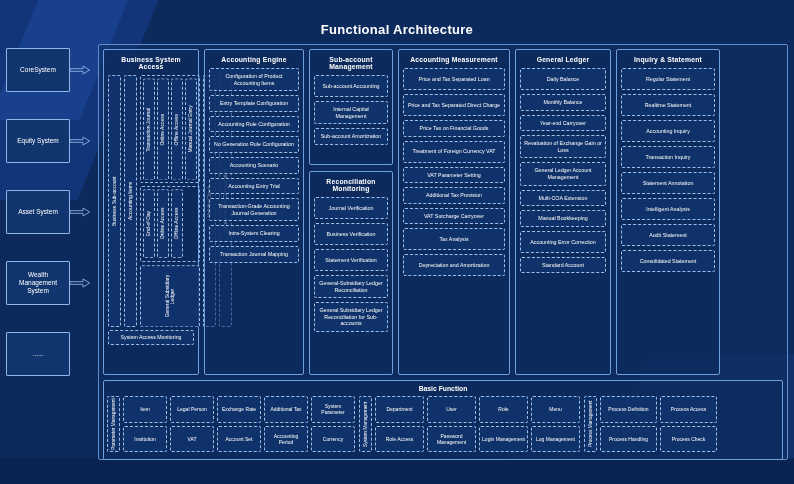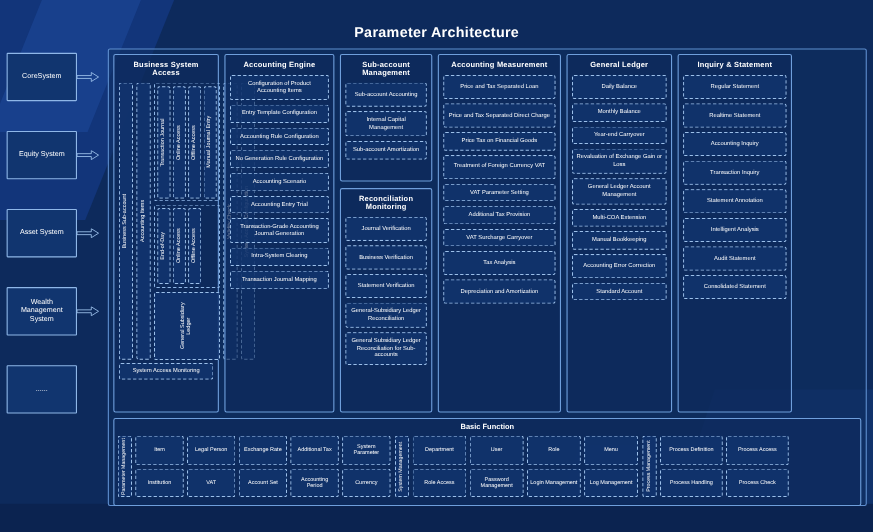--- a/index.html
+++ b/index.html
@@ -128,21 +128,21 @@
 <body>
 
 <div class="bg-deco">
   <div class="d1"></div>
     <div class="d2"></div>
     <div class="d3"></div>
     <div class="d4"></div>
     <div class="d5"></div>
 </div>
 
-<div class="title">Parameter Architecture</div>
+<div class="title">Functional Architecture</div>
 
 <div class="left-col">
   <div class="sys-box">
     <span>CoreSystem</span>
     <svg class="arrow" viewBox="0 0 20 9">
       <path d="M0 3.2 H13 V0.4 L19.6 4.5 L13 8.6 V5.8 H0 Z" fill="none" stroke="#9cc0ea" stroke-width="0.8"></path>
     </svg>
   </div>
   <div class="sys-box">
     <span>Equity System</span>

